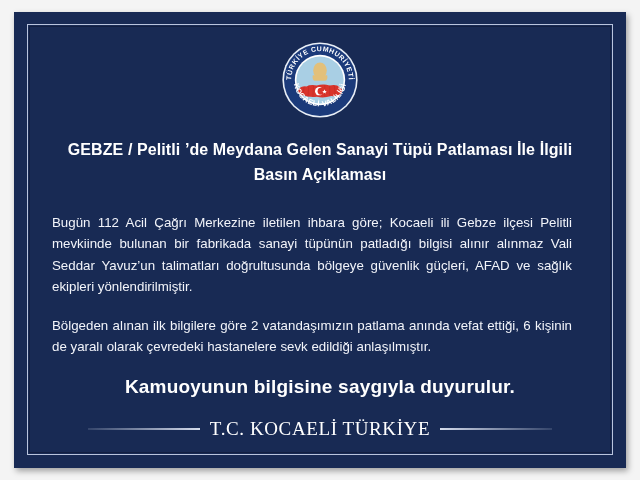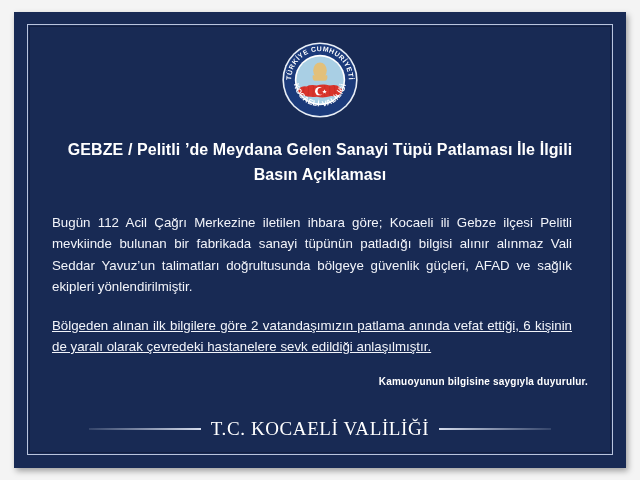--- a/index.html
+++ b/index.html
@@ -86,28 +86,28 @@
 
   
   .para {
     margin: 0 24px 0 8px;
     color: #f2f4fa;
     font-size: 13.3px;
     line-height: 1.62;
     text-align: justify;
   }
   #p1 { margin-top: 24px; }
-  #p2 { margin-top: 17px; text-decoration: underline; }
+  #p2 { margin-top: 17px; }
   #p3 { margin-top: 17px; }
   #closing {
     margin: 18px 8px 0 8px;
     color: #ffffff;
-    font-size: 10px;
+    font-size: 19px;
     font-weight: bold;
-    text-align: right;
+    text-align: center;
     letter-spacing: 0.2px;
   }
 
   
   #footer {
     position: absolute;
     left: 0;
     right: 0;
     bottom: 6px;
     display: flex;
@@ -188,19 +188,19 @@
 
       <div id="title">GEBZE / Pelitli ’de Meydana Gelen Sanayi Tüpü Patlaması İle İlgili Basın Açıklaması</div>
 
       <p class="para" id="p1">Bugün 112 Acil Çağrı Merkezine iletilen ihbara göre; Kocaeli ili Gebze ilçesi Pelitli mevkiinde bulunan bir fabrikada sanayi tüpünün patladığı bilgisi alınır alınmaz Vali Seddar Yavuz’un talimatları doğrultusunda bölgeye güvenlik güçleri, AFAD ve sağlık ekipleri yönlendirilmiştir.</p>
       <p class="para" id="p2">Bölgeden alınan ilk bilgilere göre 2 vatandaşımızın  patlama anında vefat ettiği, 6 kişinin de yaralı olarak çevredeki hastanelere sevk edildiği anlaşılmıştır.</p>
 
       <div id="closing">Kamuoyunun bilgisine  saygıyla  duyurulur.</div>
 
       <div id="footer">
         <div class="rule left"></div>
-        <div id="footer-text">T.C. KOCAELİ VALİLİĞİ</div>
+        <div id="footer-text">T.C. KOCAELİ TÜRKİYE</div>
         <div class="rule right"></div>
       </div>
 
     </div>
   </div>
 </div>
 
 </body></html>

